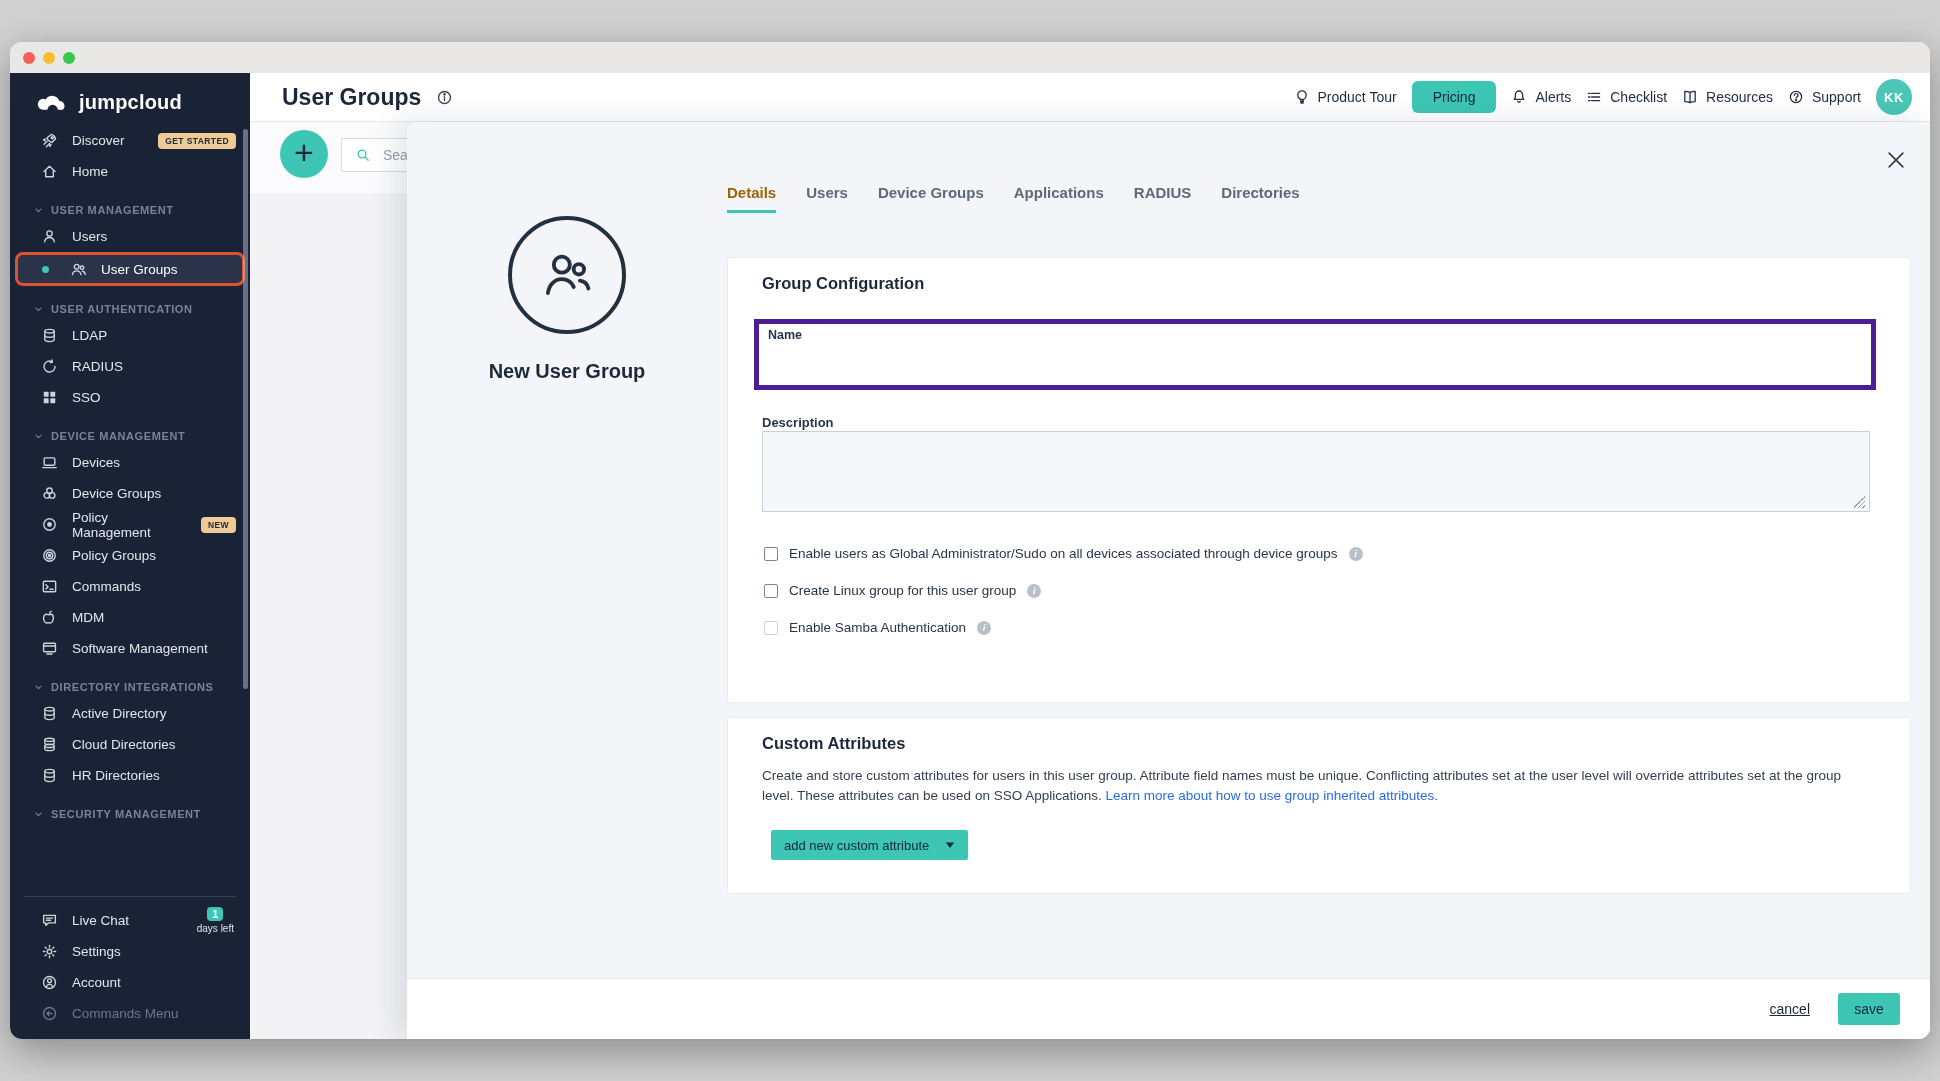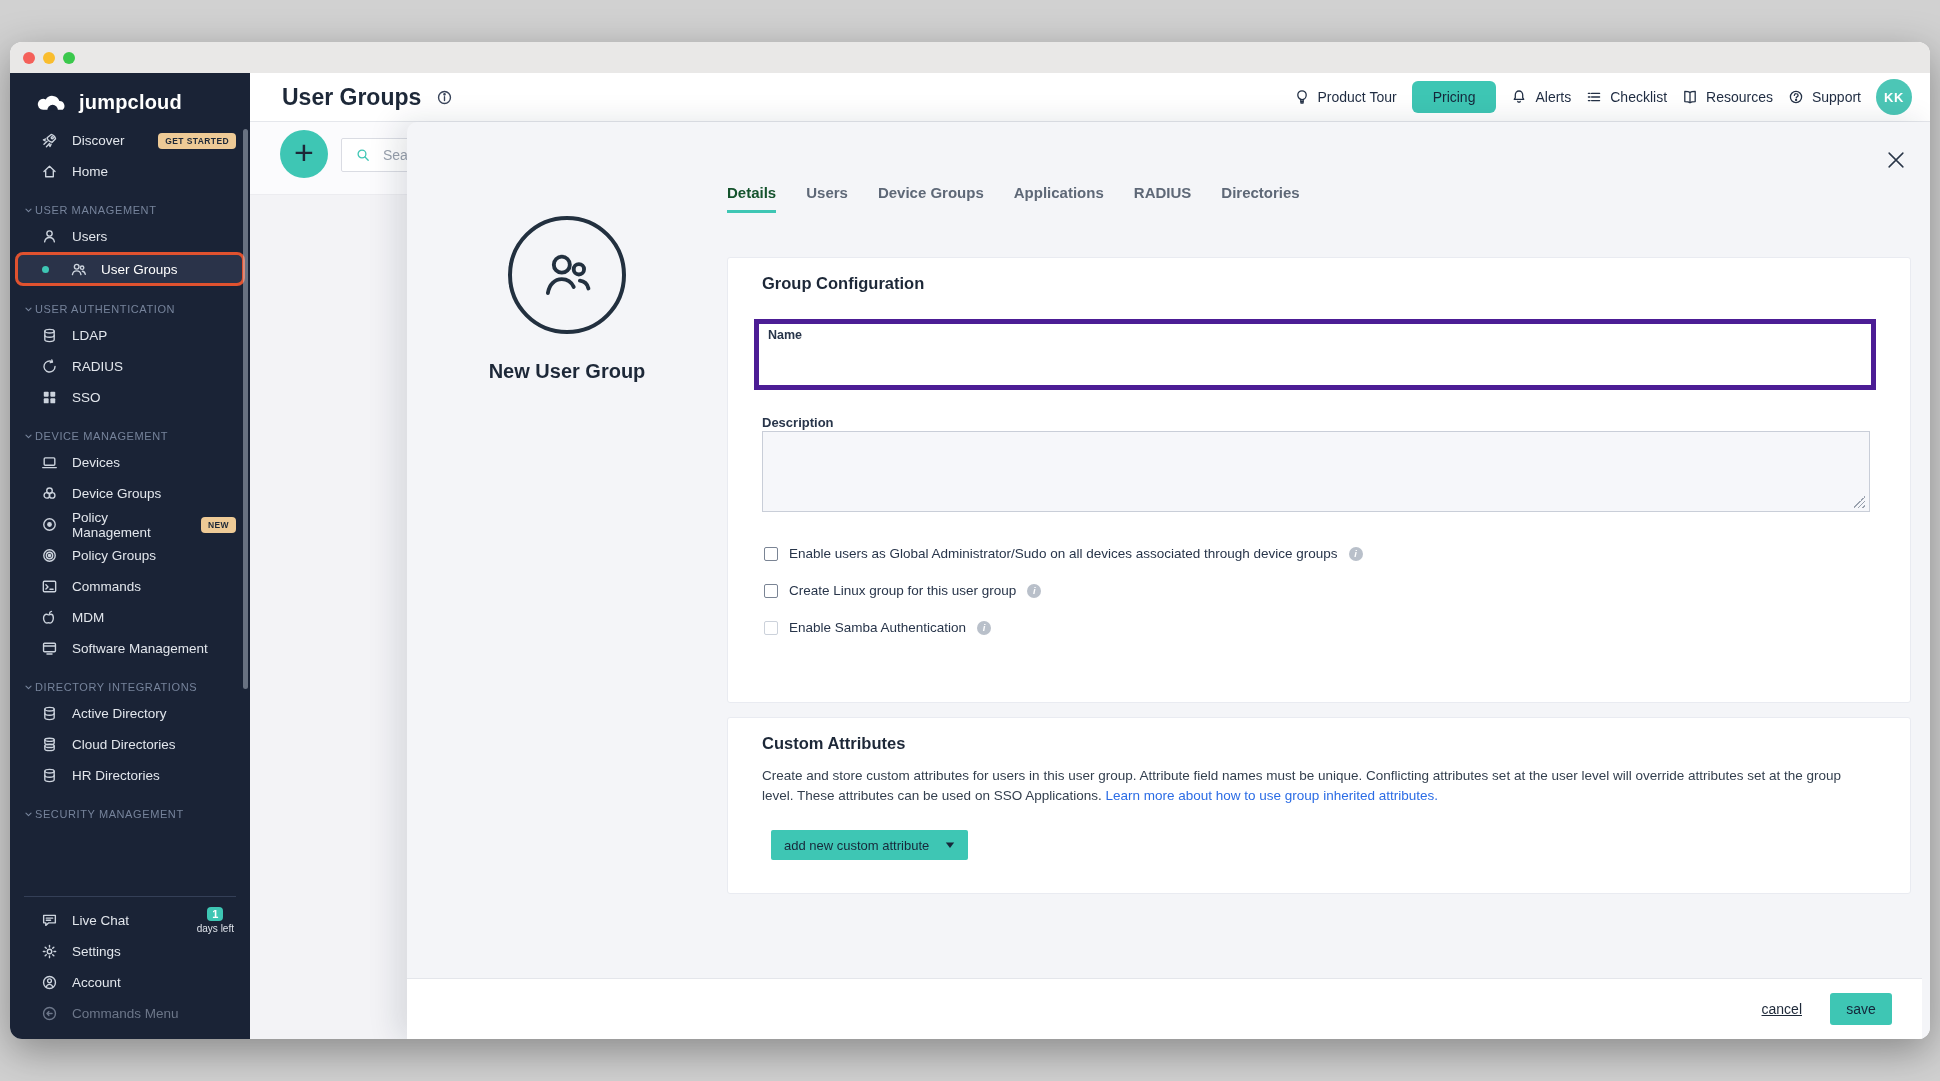--- a/index.html
+++ b/index.html
@@ -32,22 +32,22 @@
   }
   .logo { display:flex; align-items:center; gap:9px; padding:14px 0 0 26px; height:44px; }
   .logo-text { color:#fff; font-size:20px; font-weight:700; letter-spacing:.2px; }
   .nav { margin-top:8px; }
   .nav-item {
     height:31px; display:flex; align-items:center; gap:14px;
     padding-left:31px; font-size:13.5px; color:#e2e6ec; position:relative; cursor:pointer;
   }
   .nav-ico { width:17px; height:17px; color:#ccd3dd; flex:0 0 auto; }
   .section-header {
-    height:22px; margin-top:12px; display:flex; align-items:center; gap:2px;
-    padding-left:14px; color:#76839b; font-size:11px; font-weight:400; letter-spacing:.6px;
+    height:22px; margin-top:12px; display:flex; align-items:center; gap:8px;
+    padding-left:24px; color:#76839b; font-size:11px; font-weight:700; letter-spacing:.6px;
   }
   .chev { width:9px; height:9px; color:#76839b; }
   .nav-item.selected {
     margin:0 5px; padding-left:24px; height:34px;
     background:#2a3349; border:3px solid #e0522f; border-radius:8px; color:#fff;
   }
   .sel-dot { width:7px; height:7px; border-radius:50%; background:#3ec6b4; margin-right:7px; flex:0 0 auto; }
   .badge-tan {
     margin-left:auto; margin-right:14px; background:#eeca96; color:#1d2838;
     font-size:8.5px; font-weight:700; letter-spacing:.4px; border-radius:4px; padding:3px 7px;
@@ -113,21 +113,21 @@
 
   .entity { position:absolute; left:0; top:0; width:320px; display:flex; flex-direction:column; align-items:center; }
   .entity-circle {
     margin-top:94px; width:118px; height:118px; border:4px solid #22303f; border-radius:50%;
     display:flex; align-items:center; justify-content:center; color:#22303f;
   }
   .entity-title { margin-top:26px; font-size:20px; font-weight:700; color:#1d2838; }
 
   .tabs { position:absolute; left:320px; top:62px; display:flex; gap:30px; }
   .tab { font-size:15px; font-weight:600; color:#5e6877; padding-bottom:9px; border-bottom:3px solid transparent; cursor:pointer; }
-  .tab.active { color:#14532d; font-weight:700; border-bottom-color:#3ec6b4; }
+  .tab.active { color:#a16207; font-weight:700; border-bottom-color:#3ec6b4; }
 
   .card {
     position:absolute; left:320px; width:1184px; background:#fff;
     border:1px solid #e9ebf1; border-radius:3px;
   }
   .card-config { top:135px; height:446px; }
   .card-attrs  { top:595px; height:177px; }
   .card h2 { position:absolute; left:34px; top:16px; font-size:16.5px; font-weight:700; color:#1d2838; }
 
   .name-hl {
@@ -164,21 +164,21 @@
   .ca-text { position:absolute; left:34px; top:48px; width:1112px; font-size:13.5px; color:#333f4e; line-height:20px; }
   .ca-link { color:#2b6ce5; cursor:pointer; }
   .ca-btn {
     position:absolute; left:43px; top:112px; height:30px; background:#3ec6b4;
     color:#17283a; font-size:13px; display:flex; align-items:center; gap:16px;
     padding:0 13px; border-radius:2px; cursor:pointer;
   }
   .caret { width:10px; height:8px; color:#17283a; }
 
   .modal-footer {
-    position:absolute; left:0; right:8px; bottom:0; height:61px; background:#fff;
+    position:absolute; left:0; right:0; bottom:0; height:61px; background:#fff;
     border-top:1px solid #e4e6eb; display:flex; align-items:center;
     justify-content:flex-end; gap:28px; padding-right:30px;
   }
   .cancel-link { font-size:14px; color:#1d2838; text-decoration:underline; cursor:pointer; }
   .save-btn {
     min-width:62px; height:30px; background:#3ec6b4; color:#14263a; border-radius:3px;
     font-size:14px; display:flex; align-items:center; justify-content:center;
     padding:16px 14px; cursor:pointer;
   }
 </style>

